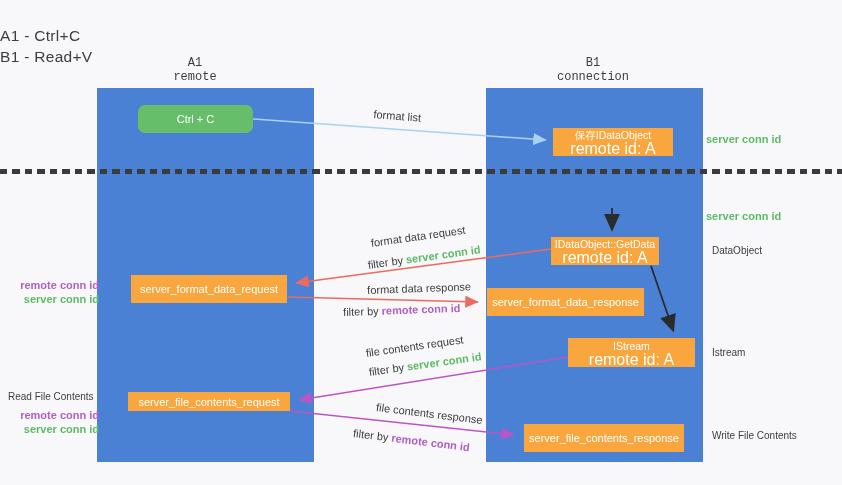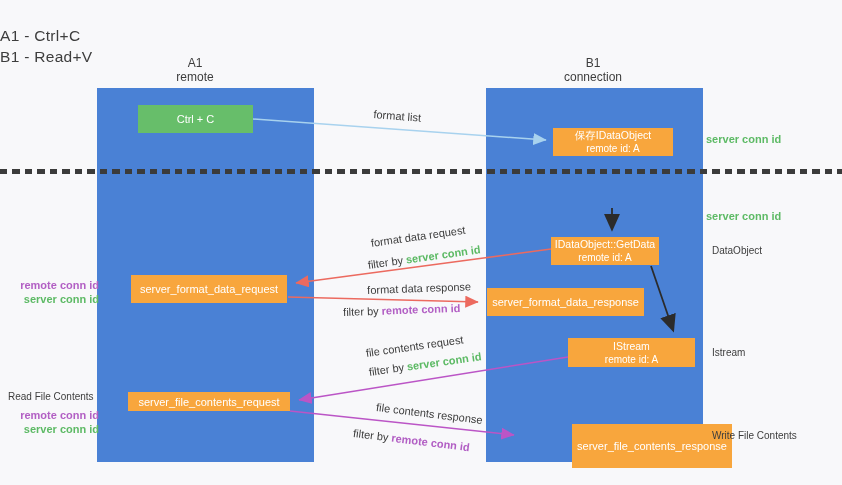--- a/index.html
+++ b/index.html
@@ -15,38 +15,38 @@
     --text-dark:#3d3d3d;
     --bg:#f8f8fa;
   }
   html,body{margin:0;padding:0;}
   body{font-family:"Liberation Sans","DejaVu Sans",sans-serif;background:#fff;}
   .canvas{position:relative;width:842px;height:485px;background:var(--bg);overflow:hidden;}
 
   .title{position:absolute;left:0;top:13px;width:826px;
          font-size:15.5px;line-height:21px;color:var(--text-dark);letter-spacing:.3px;margin-top:12px;}
   .col-header{position:absolute;top:57px;width:120px;text-align:center;
-              font-size:12px;line-height:13.5px;color:var(--text-dark);}
+              font-size:12px;line-height:13.5px;color:var(--text-dark);font-family:Liberation Mono, monospace;}
   .col-header.left{left:135px;}
   .col-header.right{left:533px;}
 
   .column{position:absolute;top:88px;width:217px;height:374px;background:var(--column-blue);}
   .column.left{left:97px;}
   .column.right{left:486px;}
 
   .divider{position:absolute;left:0;top:169px;width:842px;height:5px;z-index:3;
            background:repeating-linear-gradient(to right,#3b3b3b 0 7px,rgba(0,0,0,0) 7px 12.5px);}
 
   svg.arrows{position:absolute;left:0;top:0;z-index:4;}
 
   .box{position:absolute;z-index:5;display:flex;flex-direction:column;align-items:center;
        justify-content:center;color:#fff;font-size:11px;text-align:center;box-sizing:border-box;}
   .box.green{background:var(--box-green);}
   .box.orange{background:var(--box-orange);}
-  .box .l2{font-size:10px;line-height:13px;}
+  .box .l2{font-size:16px;line-height:13px;}
   .box .l1{font-size:10.5px;line-height:13px;}
   .box.single{font-size:11px;}
 
   .lbl{position:absolute;z-index:6;font-size:11px;color:var(--text-dark);white-space:nowrap;}
   .lbl.green{color:var(--text-green);font-weight:bold;}
   .lbl .key-green{color:var(--text-green);font-weight:bold;margin-left:3px;}
   .lbl .key-purple{color:var(--text-purple);font-weight:bold;margin-left:3px;}
   .lbl.sz12{font-size:10px;}
   .rot{transform-origin:left top;}
   .pair{line-height:13.5px;text-align:right;font-weight:bold;}
@@ -94,21 +94,21 @@
     </defs>
     <line x1="253" y1="119" x2="546" y2="140" style="stroke:var(--arrow-lightblue)" stroke-width="1.5" marker-end="url(#mBlue)"></line>
     <line x1="612" y1="208" x2="612" y2="229" style="stroke:var(--arrow-black)" stroke-width="1.8" marker-end="url(#mBlack)"></line>
     <line x1="651" y1="266" x2="673" y2="330" style="stroke:var(--arrow-black)" stroke-width="1.8" marker-end="url(#mBlack)"></line>
     <line x1="551" y1="249" x2="296" y2="283" style="stroke:var(--arrow-red)" stroke-width="1.5" marker-end="url(#mRed)"></line>
     <line x1="288" y1="297" x2="478" y2="302" style="stroke:var(--arrow-red)" stroke-width="1.5" marker-end="url(#mRed)"></line>
     <line x1="568" y1="357" x2="299" y2="400" style="stroke:var(--arrow-magenta)" stroke-width="1.5" marker-end="url(#mMag)"></line>
     <line x1="290" y1="411" x2="514" y2="435" style="stroke:var(--arrow-magenta)" stroke-width="1.5" marker-end="url(#mMag)"></line>
   </svg>
 
-  <div class="box green single" style="left:138px;top:105px;width:115px;height:28px;">Ctrl + C</div>
+  <div class="box green single" style="left:138px;top:105px;width:115px;height:28px;border-radius:7px;">Ctrl + C</div>
 
   <div class="box orange" style="left:553px;top:128px;width:120px;height:28px;">
     <div class="l1">保存IDataObject</div>
     <div class="l2">remote id: A</div>
   </div>
 
 
   <div class="box orange" style="left:551px;top:237px;width:108px;height:28px;">
     <div class="l1">IDataObject::GetData</div>
     <div class="l2">remote id: A</div>
@@ -118,21 +118,21 @@
 
   <div class="box orange single" style="left:131px;top:275px;width:156px;height:28px;">server_format_data_request</div>
 
   <div class="box orange" style="left:568px;top:338px;width:127px;height:29px;">
     <div class="l1">IStream</div>
     <div class="l2">remote id: A</div>
   </div>
 
   <div class="box orange single" style="left:128px;top:392px;width:162px;height:19px;">server_file_contents_request</div>
 
-  <div class="box orange single" style="left:524px;top:424px;width:160px;height:44px;margin-left:48px;">server_file_contents_response</div>
+  <div class="box orange single" style="left:524px;top:424px;width:160px;height:28px;">server_file_contents_response</div>
 
   <div class="lbl rot" style="left:374px;top:108px;transform:rotate(4.5deg);">format list</div>
 
   <div class="lbl rot" style="left:370px;top:237px;transform:rotate(-8deg);">format data request</div>
   <div class="lbl rot" style="left:367px;top:259px;transform:rotate(-8deg);">
     <span>filter by</span><span class="key-green">server conn id</span>
   </div>
 
   <div class="lbl rot" style="left:367px;top:284px;transform:rotate(-2deg);">format data response</div>
   <div class="lbl rot" style="left:343px;top:306px;transform:rotate(-2deg);">

